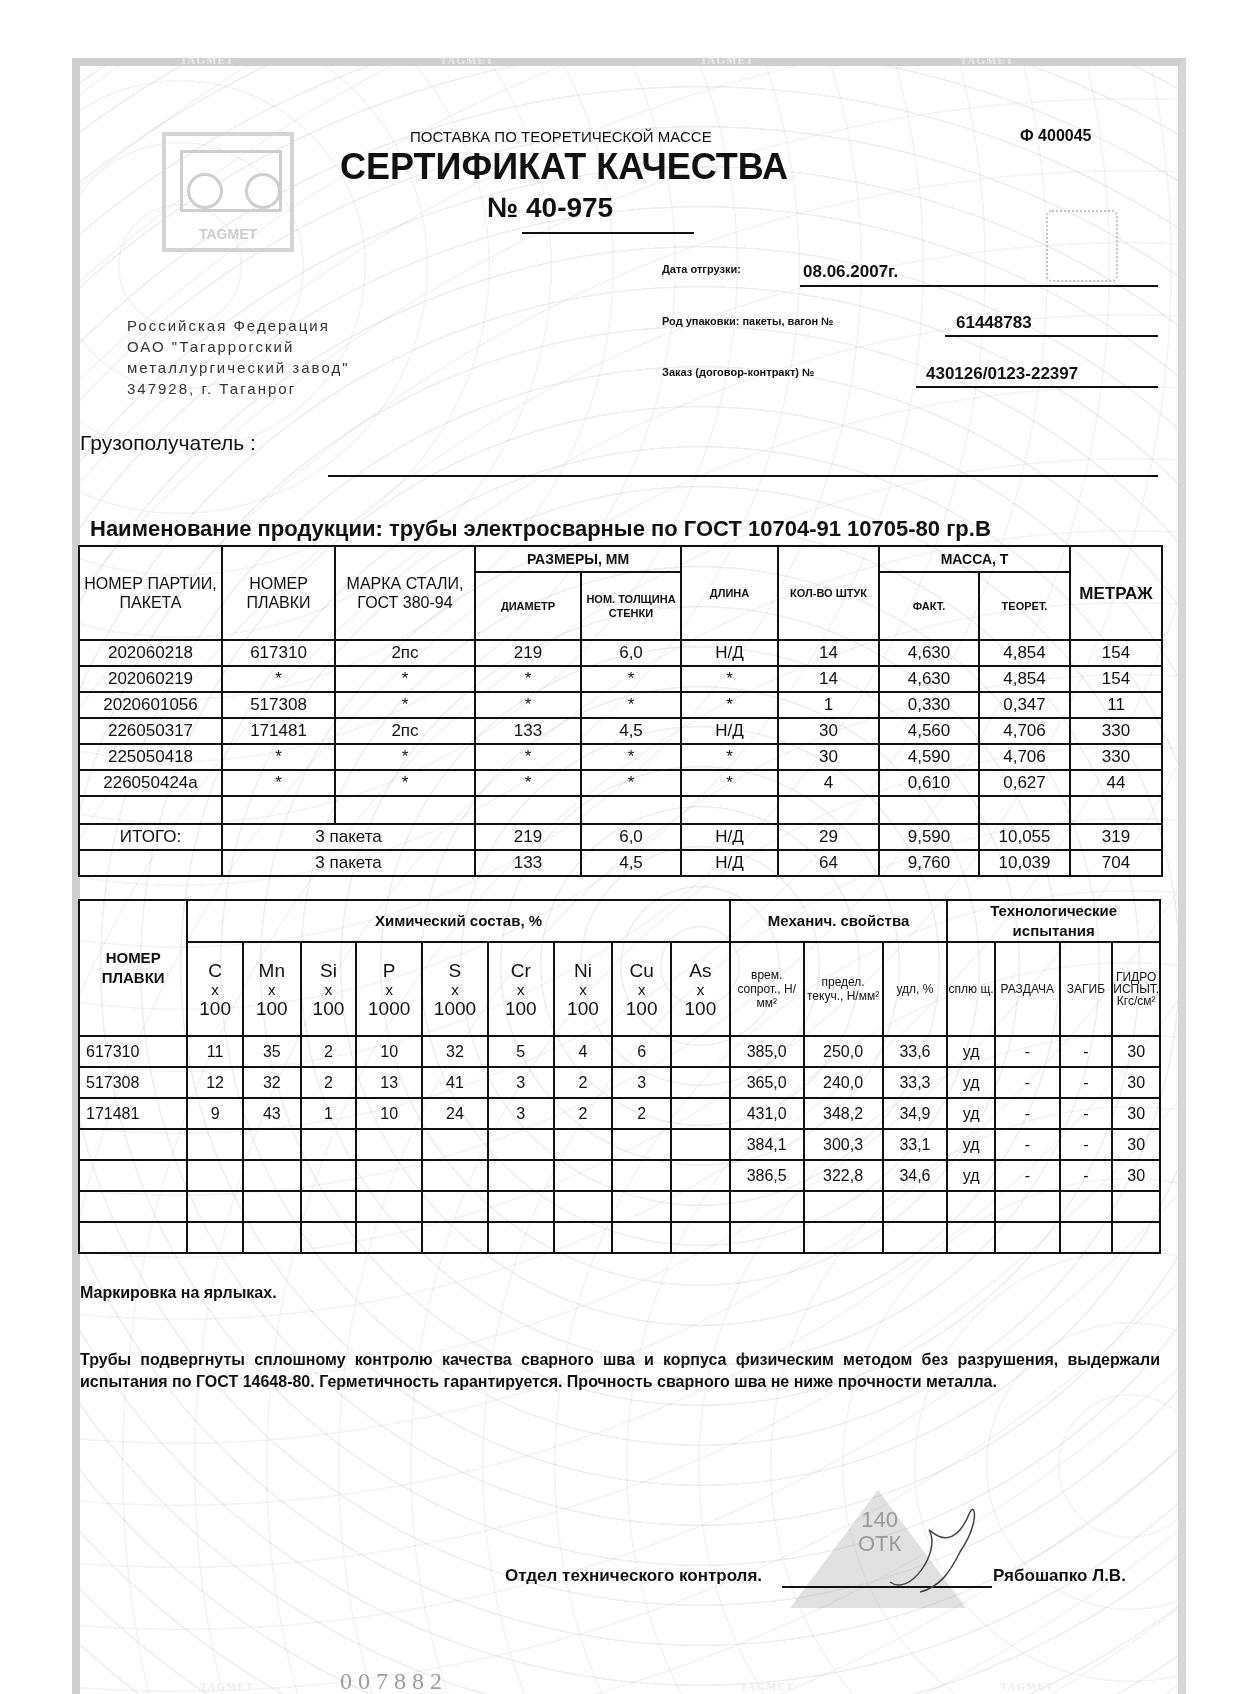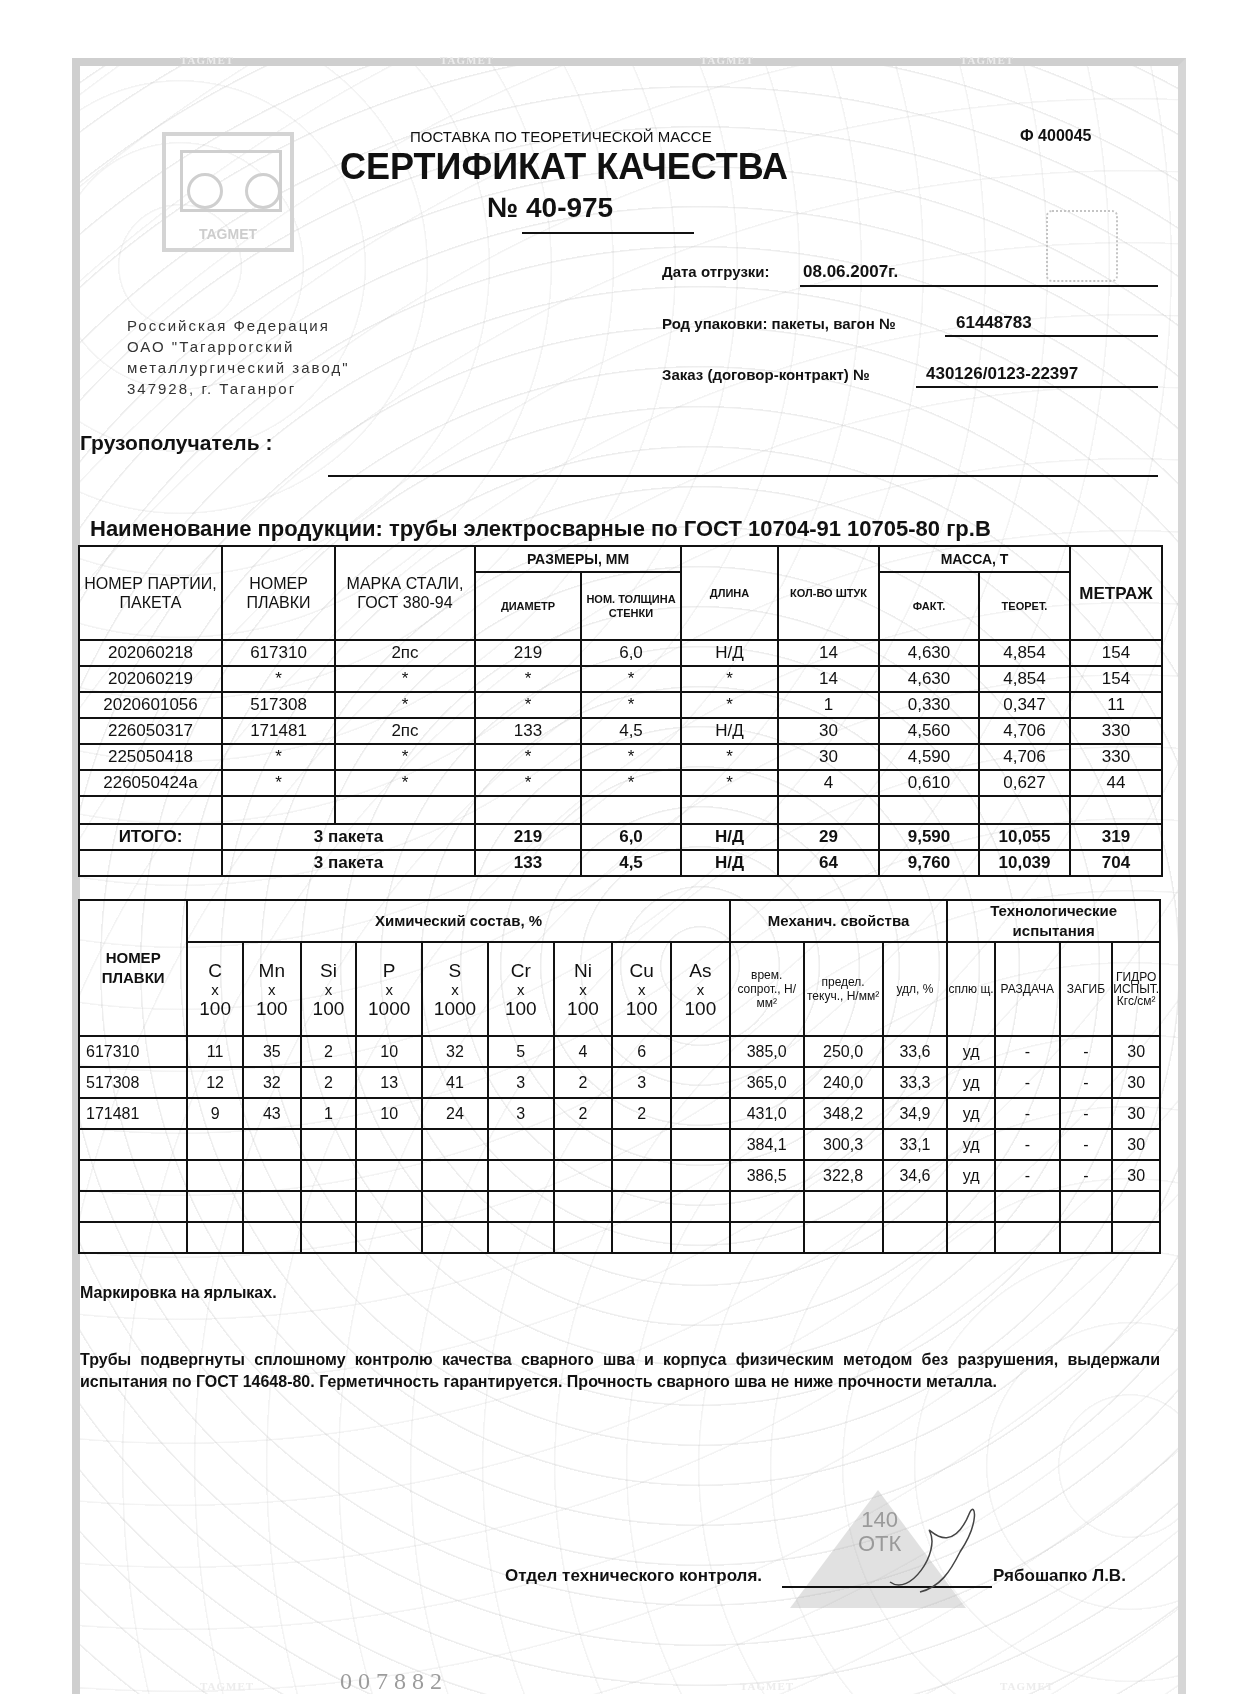--- a/index.html
+++ b/index.html
@@ -30,38 +30,38 @@
   .logo .c1, .logo .c2 { position: absolute; top: 20px; width: 30px; height: 30px; border: 3px solid #cfcfcf; border-radius: 50%; background: #fff; }
   .logo .c1 { left: 4px; } .logo .c2 { left: 62px; }
   .logo .lt { position: absolute; left: 0; right: 0; bottom: 6px; text-align: center; color: #cdcdcd; font-weight: bold; font-size: 14px; }
 
   .t-supply { left: 410px; top: 128px; font-size: 15px; }
   .t-form { left: 1020px; top: 127px; font-size: 16px; font-weight: bold; }
   .t-title { left: 340px; top: 146px; font-size: 36px; font-weight: bold; letter-spacing: 0px; }
   .t-num { left: 487px; top: 192px; font-size: 28px; font-weight: bold; }
   .num-line { left: 522px; top: 232px; width: 172px; height: 2px; background: #111; }
 
-  .lbl { font-size: 15px; font-weight: bold; text-align: center; }
+  .lbl { font-size: 11px; font-weight: bold; text-align: center; }
   .val { font-size: 17px; font-weight: bold; }
   .uline { height: 2px; background: #111; }
 
   .addr { left: 127px; top: 315px; font-size: 15px; line-height: 21px; letter-spacing: 2px; color: #333; }
 
-  .recipient { left: 80px; top: 431px; font-size: 21px; font-weight: bold; }
+  .recipient { left: 80px; top: 431px; font-size: 21px; font-weight: normal; }
   .product { left: 90px; top: 516px; font-size: 22px; font-weight: bold; }
 
   table { border-collapse: collapse; position: absolute; table-layout: fixed; }
   td, th { border: 2px solid #111; padding: 0; text-align: center; vertical-align: middle; font-weight: normal; }
   #t1 { left: 78px; top: 545px; width: 1083px; }
   #t1 th { font-size: 16px; line-height: 19px; }
   #t1 th.sm { font-size: 11px; font-weight: bold; line-height: 14px; }
   #t1 th.b { font-weight: bold; font-size: 14px; }
   #t1 th.bb { font-weight: bold; font-size: 17px; }
   #t1 td { font-size: 17px; height: 24px; }
-  #t1 tr.total td { font-weight: bold; }
+  #t1 tr.total td { font-weight: normal; }
 
   #t2 { left: 78px; top: 899px; width: 1083px; }
   #t2 th { font-size: 16px; line-height: 20px; }
   #t2 th.b { font-weight: bold; font-size: 15px; }
   #t2 th.el { font-size: 19px; line-height: 21px; }
   #t2 th.el small { font-size: 15px; line-height: 17px; }
   #t2 th.mech { font-size: 12px; line-height: 14px; }
   #t2 th.tech { font-size: 12px; line-height: 12px; }
   #t2 td { font-size: 16px; height: 29px; }
   #t2 td.l { text-align: left; padding-left: 6px; }

